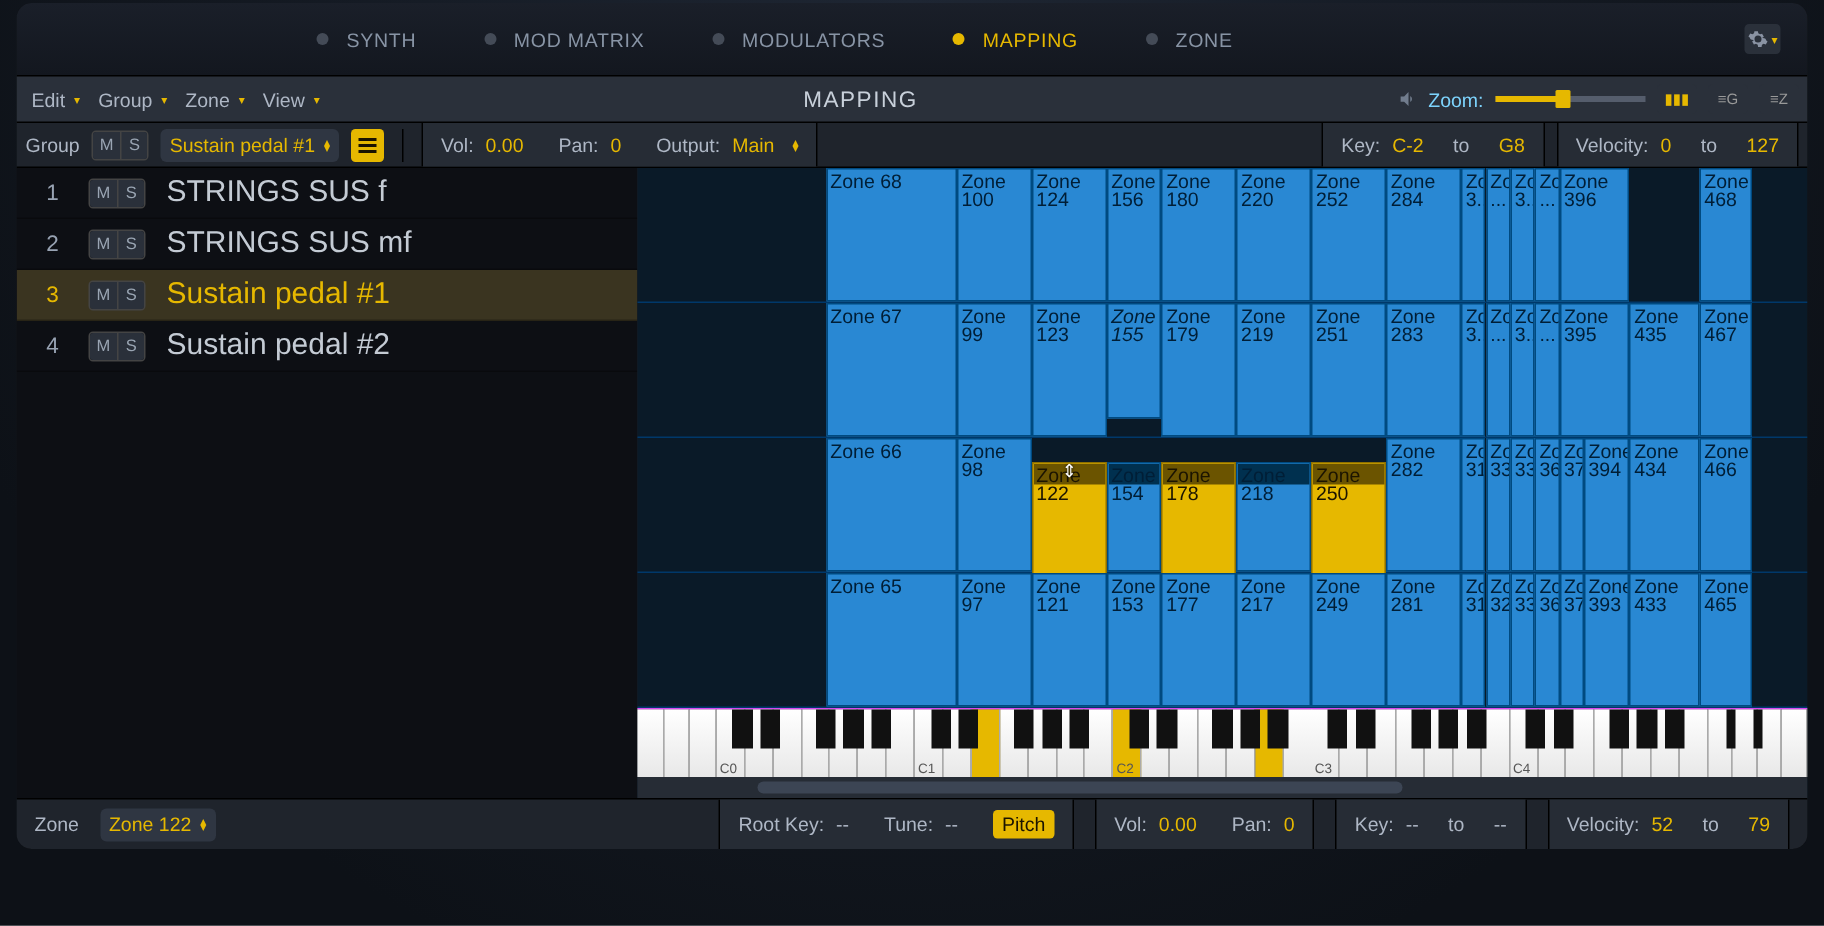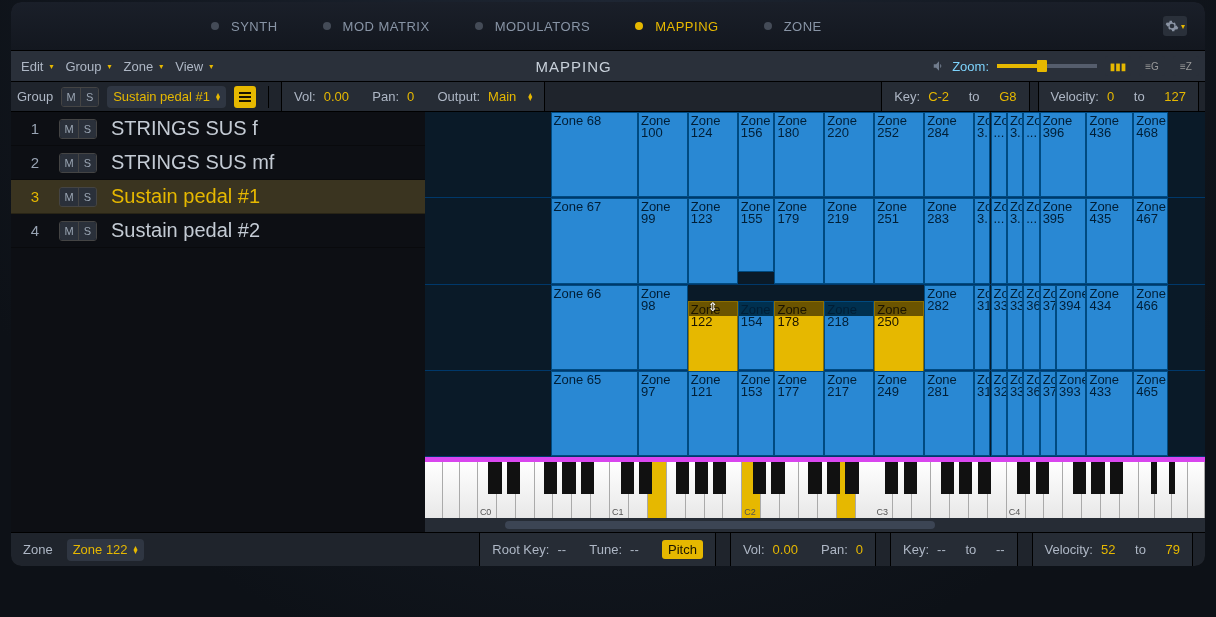--- a/index.html
+++ b/index.html
@@ -72,21 +72,21 @@
 .gridrows{flex:1;display:flex;flex-direction:column}
 .gridrow{flex:1;display:flex;border-bottom:1px solid #00386a;position:relative}
 .zone{background:var(--blue);border:1px solid #004a80;color:#001e36;font-size:11px;padding:2px 2px;overflow:hidden;line-height:12px;font-weight:500}
 .zone.z122,.zone.z178,.zone.z250{background:var(--accent);color:#1b1400;border-color:#8d6f00;position:relative}
 .zone.darktop{box-shadow:inset 0 14px 0 #00304f}
 .zone.seltop{box-shadow:inset 0 14px 0 #6b5400}
 .zone .zlbl{display:block;white-space:normal}
 .cursor{position:absolute;top:-1px;left:50%;transform:translate(-50%,0);font-size:12px;color:#fff;text-shadow:0 0 2px #000}
 
 
-.kbd{height:61px;background:#737373;position:relative;display:flex;border-top:5px solid #d946ef}
+.kbd{height:46px;background:#737373;position:relative;display:flex;border-top:1px solid #d946ef}
 .oct{flex:1;display:flex;position:relative}
 .wkey{flex:1;border-right:1px solid #aaa;position:relative;background:linear-gradient(#fff,#e8e8e8)}
 .wkey.hl{background:var(--accent)}
 .bkey{position:absolute;top:0;width:10%;height:58%;background:#111;z-index:2}
 .octlbl{position:absolute;bottom:1px;left:2px;font-size:9px;color:#555}
 .scrollbar{height:14px;background:#262c35;display:flex;align-items:center;padding:0 20px}
 .thumb{width:430px;height:8px;background:#3c4554;border-radius:4px;margin-left:60px}
 
 
 .bottom{display:flex;align-items:center;height:34px;background:var(--panel2);border-top:1px solid #000;padding:0 12px;gap:14px}
@@ -271,38 +271,35 @@
             </div>
             <div class="zone " style="position: absolute; left: 74.6%; width: 2.1%; top: 0px; bottom: 0px;">
               <span class="zlbl">Zone 3..</span>
             </div>
             <div class="zone " style="position: absolute; left: 76.7%; width: 2.1%; top: 0px; bottom: 0px;">
               <span class="zlbl">Zone ...</span>
             </div>
             <div class="zone " style="position: absolute; left: 78.8%; width: 6%; top: 0px; bottom: 0px;">
               <span class="zlbl">Zone 396</span>
             </div>
-            <div class="zone " style="position: absolute; left: 84.8%; width: 6%; top: 0px; bottom: 0px;">
-              <span class="zlbl">Zone 436</span>
-            </div>
             <div class="zone " style="position: absolute; left: 90.8%; width: 4.5%; top: 0px; bottom: 0px;">
               <span class="zlbl">Zone 468</span>
             </div>
           </div>
           <div class="gridrow">
             <div class="zone " style="position: absolute; left: 16.1%; width: 11.2%; top: 0px; bottom: 0px;">
               <span class="zlbl">Zone 67</span>
             </div>
             <div class="zone " style="position: absolute; left: 27.3%; width: 6.4%; top: 0px; bottom: 0px;">
               <span class="zlbl">Zone 99</span>
             </div>
             <div class="zone " style="position: absolute; left: 33.7%; width: 6.4%; top: 0px; bottom: 0px;">
               <span class="zlbl">Zone 123</span>
             </div>
-            <div class="zone " style="position: absolute; left: 40.1%; width: 4.7%; top: 0px; bottom: 12px;">
+            <div class="zone " style="position: absolute; left: 40.1%; width: 4.7%; top: 0px; bottom: 12px; font-style: italic;">
               <span class="zlbl">Zone 155</span>
             </div>
             <div class="zone " style="position: absolute; left: 44.8%; width: 6.4%; top: 0px; bottom: 0px;">
               <span class="zlbl">Zone 179</span>
             </div>
             <div class="zone " style="position: absolute; left: 51.2%; width: 6.4%; top: 0px; bottom: 0px;">
               <span class="zlbl">Zone 219</span>
             </div>
             <div class="zone " style="position: absolute; left: 57.6%; width: 6.4%; top: 0px; bottom: 0px;">
               <span class="zlbl">Zone 251</span>

